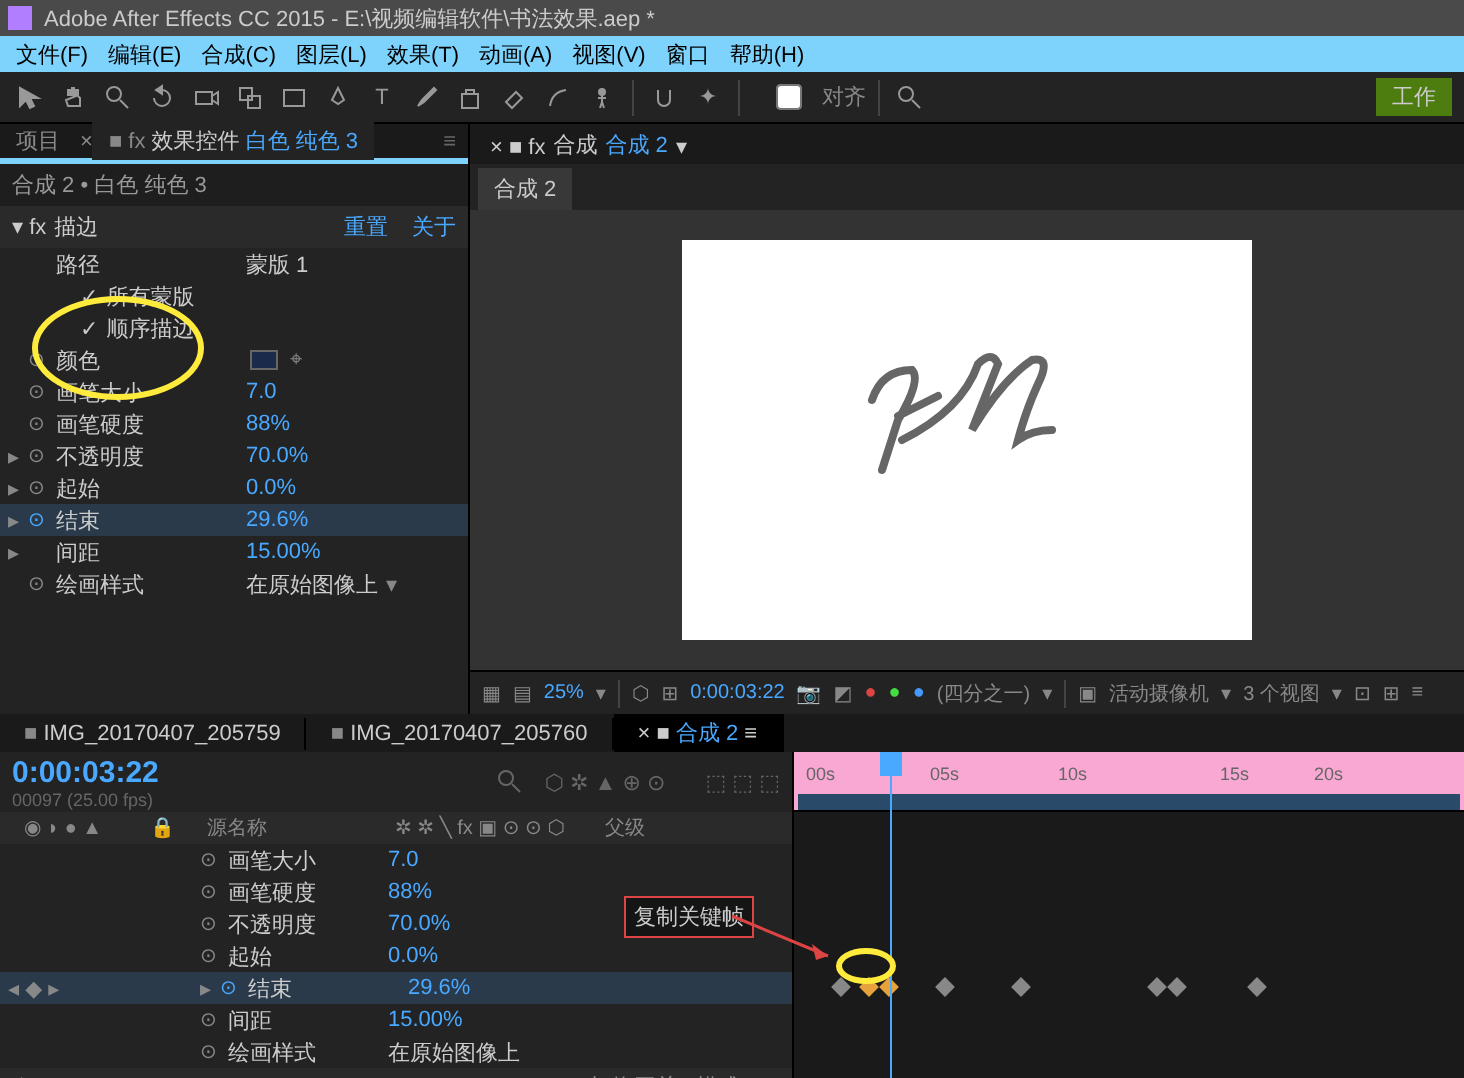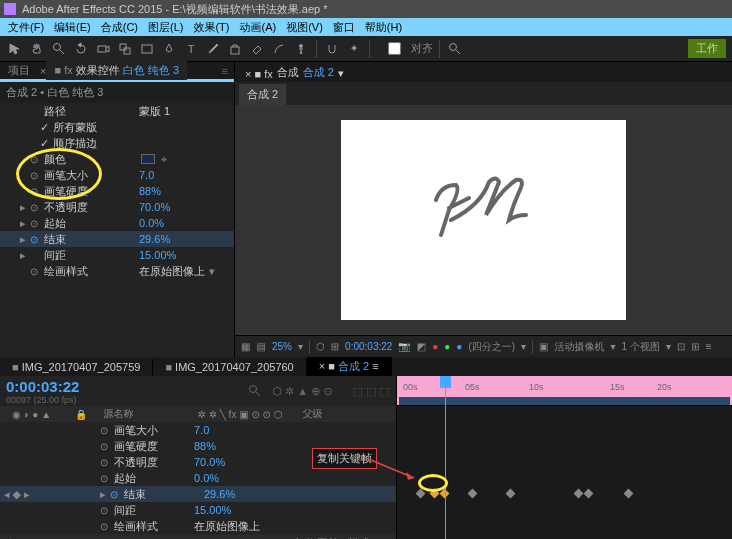--- a/index.html
+++ b/index.html
@@ -24,21 +24,21 @@
 .panel-tabs .x{color:#888;margin-left:2px}
 .panel-tabs .menu-icon{margin-left:auto;margin-right:6px;color:#666}
 
 .subtitle{padding:3px 6px;color:#999;font-size:11px;background:#1e1e1e}
 .fx-header{display:flex;align-items:center;padding:3px 6px;background:#2a2a2a}
 .fx-header .fxname{color:#ccc;margin-left:4px}
 .fx-header .reset{margin-left:auto;color:#49a8ff;margin-right:12px}
 .fx-header .about{color:#49a8ff}
 
 .prop-list{}
-.prop-row{display:flex;align-items:center;height:16px;padding-left:20px}
+.prop-row{display:flex;align-items:center;height:16px;padding-left:4px}
 .prop-row .arrow{width:10px;color:#888}
 .prop-row .icon{width:14px;color:#888;font-size:10px}
 .prop-row .name{flex:0 0 95px;color:#ccc}
 .prop-row .val{color:#e8a23c}
 .prop-row .val.blue{color:#49a8ff}
 .prop-row .check{color:#ccc;margin-right:4px}
 .prop-row.sub{padding-left:40px}
 .prop-row .swatch{width:14px;height:10px;background:#1a2a4a;border:1px solid #666;margin-left:2px}
 .prop-row .dropper{margin-left:6px;color:#888}
 
@@ -220,20 +220,26 @@
   <div class="left-panel">
     <div class="panel-tabs">
       <span class="tab">项目</span>
       <span class="x">×</span>
       <span class="tab active">
         <span style="color:#888">■ fx </span><span>效果控件</span> <span class="tab-link">白色 纯色 3</span>
       </span>
       <span class="menu-icon">≡</span>
     </div>
     <div class="subtitle">合成 2 • 白色 纯色 3</div>
+    <div class="fx-header">
+      <span>▾ fx</span>
+      <span class="fxname">描边</span>
+      <span class="reset">重置</span>
+      <span class="about">关于</span>
+    </div>
     <div class="prop-list">
       <div class="prop-row">
           <span class="arrow"></span>
           <span class="icon"></span>
           <span class="name">路径</span>
           <span class="val" style="color:#ccc">蒙版 1</span>
         </div>
       <div class="prop-row sub">
           <span class="check">✓</span>
           <span>所有蒙版</span>
@@ -320,21 +326,21 @@
       <span class="item">◩</span>
       <span class="item" style="color:#d44">●</span>
         <span class="item" style="color:#4d4">●</span>
         <span class="item" style="color:#49f">●</span>
       <span class="item">(四分之一)</span>
         <span class="item">▾</span>
       <span class="sep2"></span>
       <span class="item">▣</span>
       <span class="item">活动摄像机</span>
         <span class="item">▾</span>
-      <span class="item">1 个视图</span>
+      <span class="item">3 个视图</span>
         <span class="item">▾</span>
       <span class="item">⊡</span>
       <span class="item">⊞</span>
       <span class="item">≡</span>
     </div>
   </div>
 </div>
 
 <div class="timeline-area">
   <div class="tl-tabs">

